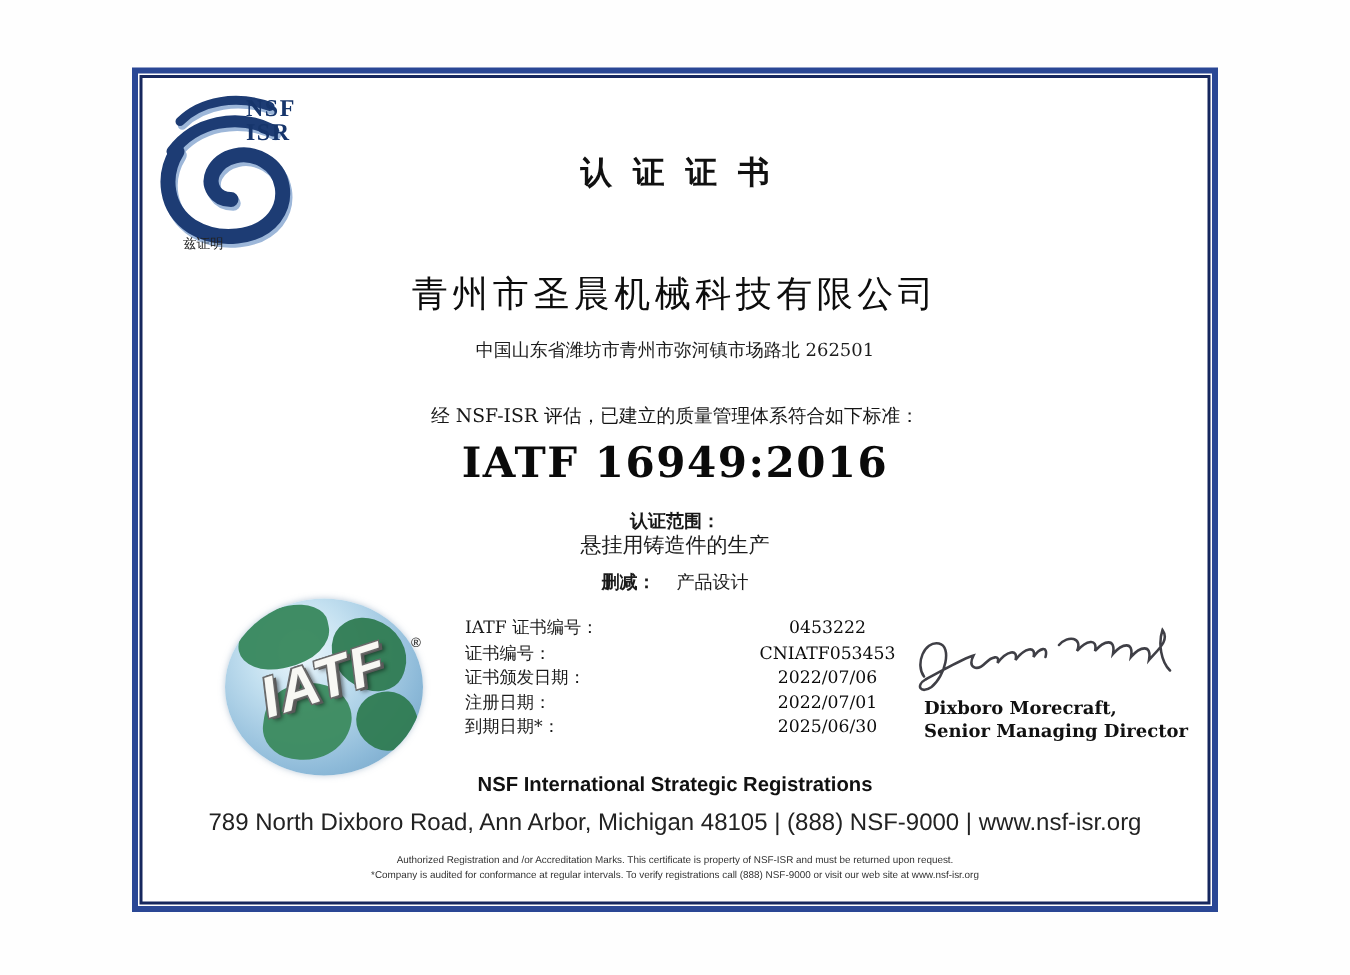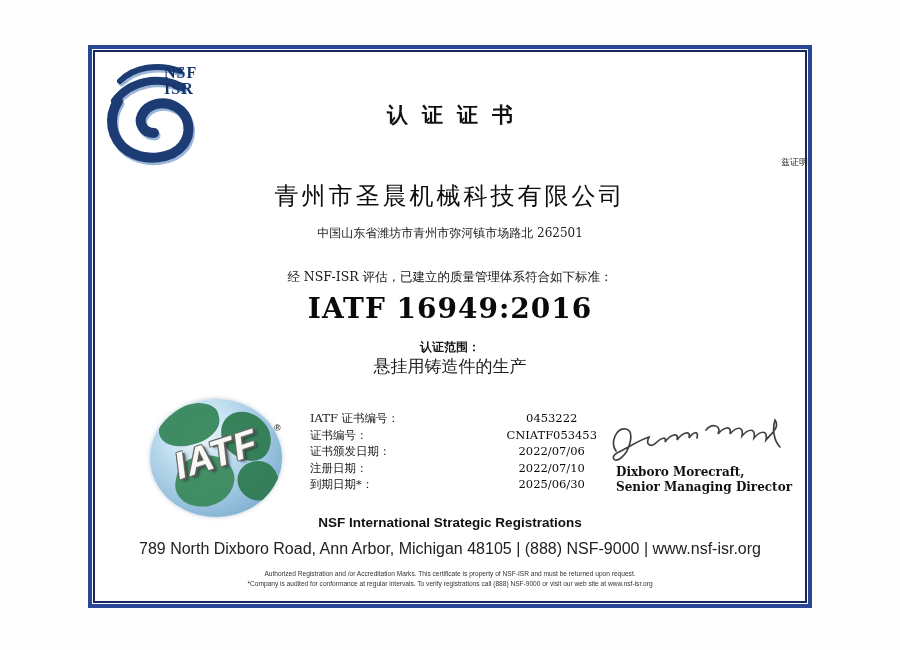--- a/index.html
+++ b/index.html
@@ -11,34 +11,34 @@
         border:2px solid #16275e;}
   
   .nsf-logo{position:absolute;left:10px;top:12px;width:120px;height:112px;}
   .nsf-logo svg{position:absolute;left:0;top:0;}
   .nsf-wordmark{position:absolute;left:62px;top:4px;line-height:1.0;
         font-family:Liberation Serif, serif;font-weight:bold;font-size:16px;
         letter-spacing:1px;color:#16356b;}
   
   .title{position:absolute;left:0;right:0;top:52px;text-align:center;
         font-size:21px;font-weight:700;letter-spacing:14px;text-indent:14px;color:#111;}
-  .certify{position:absolute;left:0;right:0;top:107px;text-align:right;
-        font-size:9px;color:#222;}
+  .certify{position:absolute;left:0;right:0;top:107px;text-align:left;
+        font-size:9px;color:#222;padding-left:30px;}
   .company{position:absolute;left:0;right:0;top:131px;text-align:center;
         font-size:24px;font-weight:400;letter-spacing:3px;color:#0d0d0d;}
   .address{position:absolute;left:0;right:0;top:176px;text-align:center;
         font-size:12px;color:#1c1c1c;}
   .assessment{position:absolute;left:0;right:0;top:220px;text-align:center;
         font-size:12.5px;color:#161616;}
   .standard{position:absolute;left:0;right:0;top:243px;text-align:center;
         font-size:28px;font-weight:700;letter-spacing:1px;color:#0a0a0a;}
   .scope-label{position:absolute;left:0;right:0;top:290px;text-align:center;
         font-size:12px;font-weight:700;color:#161616;}
   .scope-value{position:absolute;left:0;right:0;top:306px;text-align:center;
-        font-size:17px;color:#1c1c1c;}
+        font-size:14px;color:#1c1c1c;}
   .exclusion{position:absolute;left:0;right:0;top:331px;text-align:center;font-size:12px;}
   .exclusion .lab{font-weight:700;margin-right:14px;}
   
   .iatf-globe{position:absolute;left:58px;top:350px;width:132px;height:118px;}
   .globe-ball{position:absolute;left:0;top:0;width:132px;height:118px;border-radius:50%;
         background:radial-gradient(circle at 38% 30%, #eef7fc 0%, #c3e0f0 30%, #8cb9d8 70%, #6b9cc0 100%);
         overflow:hidden;box-shadow:0 0 4px rgba(120,150,180,0.5);}
   .land{position:absolute;background:#37875c;opacity:.95;}
   .land1{left:8px;top:6px;width:62px;height:40px;border-radius:60% 40% 55% 45%;transform:rotate(-12deg);}
   .land2{left:70px;top:14px;width:52px;height:46px;border-radius:45% 60% 40% 60%;transform:rotate(18deg);background:#2f7b52;}
@@ -103,20 +103,23 @@
     <div class="certify">兹证明</div>
 
     <div class="company">青州市圣晨机械科技有限公司</div>
     <div class="address">中国山东省潍坊市青州市弥河镇市场路北 262501</div>
 
     <div class="assessment">经 NSF-ISR 评估，已建立的质量管理体系符合如下标准：</div>
     <div class="standard">IATF 16949:2016</div>
 
     <div class="scope-label">认证范围：</div>
     <div class="scope-value">悬挂用铸造件的生产</div>
+    <div class="exclusion">
+      <span class="lab">删减：</span><span>产品设计</span>
+    </div>
 
     <div class="iatf-globe">
       <div class="globe-ball">
         <div class="land land1"></div>
         <div class="land land2"></div>
         <div class="land land3"></div>
         <div class="land land4"></div>
       </div>
       <div class="iatf-text">IATF</div>
       <div class="iatf-reg">®</div>
@@ -130,21 +133,21 @@
       <div class="detail-row">
         <span class="detail-label">证书编号：</span>
         <span class="detail-value">CNIATF053453</span>
       </div>
       <div class="detail-row">
         <span class="detail-label">证书颁发日期：</span>
         <span class="detail-value">2022/07/06</span>
       </div>
       <div class="detail-row">
         <span class="detail-label">注册日期：</span>
-        <span class="detail-value">2022/07/10</span>
+        <span class="detail-value">2022/07/01</span>
       </div>
       <div class="detail-row">
         <span class="detail-label">到期日期*：</span>
         <span class="detail-value">2025/06/30</span>
       </div>
     </div>
 
     <div class="sig-block">
       <svg class="sig-svg" width="200" height="50" viewBox="0 0 200 50">
         <path d="M14 36 C 8 28, 14 12, 24 14 C 33 16, 28 36, 19 43 C 12 48, 8 42, 15 38

